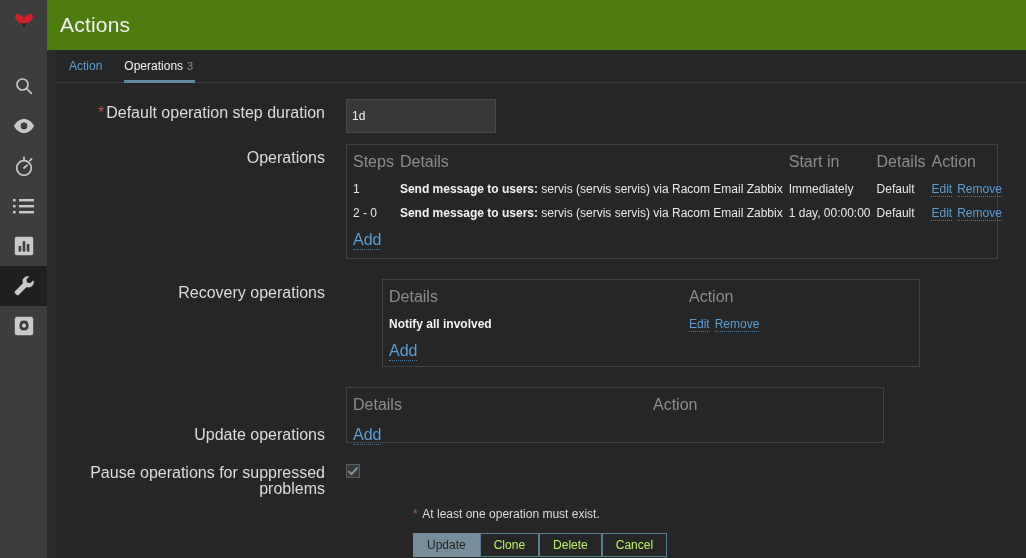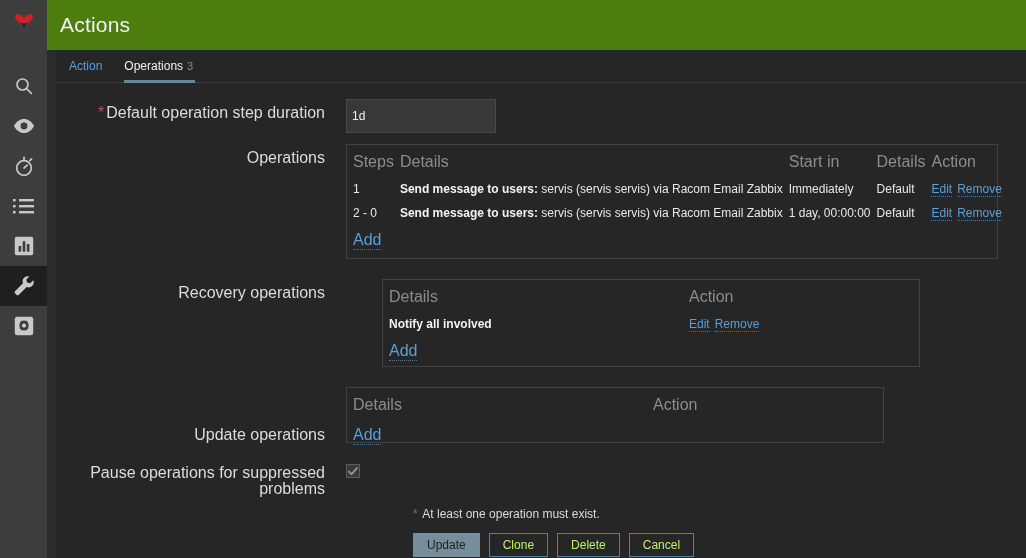--- a/index.html
+++ b/index.html
@@ -107,21 +107,21 @@
   .cb {
     width: 14px; height: 14px; background: #3a3a3a; border: 1px solid #5c5c5c;
     display: inline-flex; align-items: center; justify-content: center;
     cursor: pointer; margin-top: 5px;
   }
   .cb svg { display: block; }
 
   
   .note { font-size: 12px; color: #dcdcdc; margin: 10px 0 0 0; }
   .note .req { color: #c0504d; }
-  .btns { display: flex; gap: 9px; margin-top: 12px; }
+  .btns { display: flex; gap: 0; margin-top: 12px; }
   .btn {
     height: 24px; padding: 0 13px; font-size: 12px;
     font-family: "Liberation Sans", sans-serif;
     background: transparent; border: 1px solid #5a7f94; color: #bef264;
     cursor: pointer; line-height: 22px;
   }
   .btn.primary { background: #768e9c; border-color: #768e9c; color: #1f1f1f; }
   .footer-wrap { padding-left: 357px; }
 </style>
 </head>

